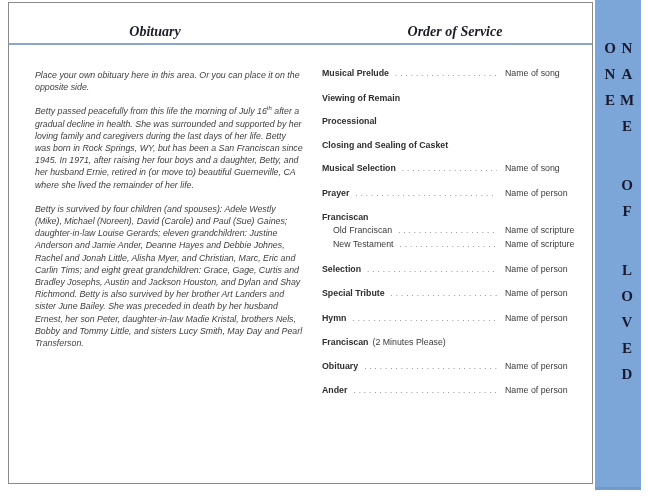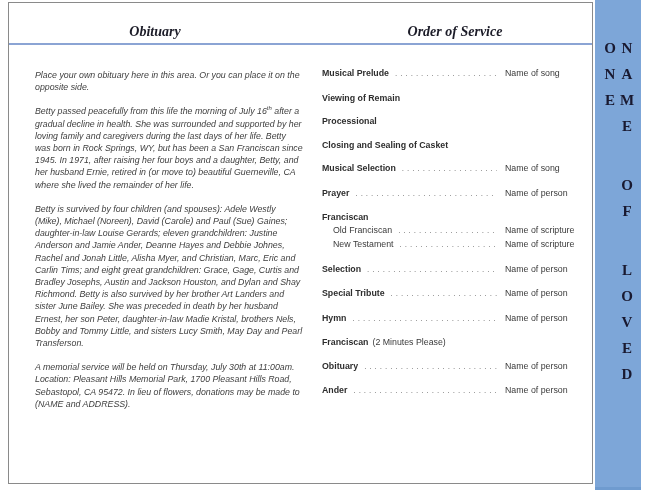--- a/index.html
+++ b/index.html
@@ -58,21 +58,20 @@
 
     <div class="panel-title left">Obituary</div>
     <div class="panel-title right">Order of Service</div>
 
     <div class="blue-rule"></div>
 
     <div class="obit-text">
       <p>Place your own obituary here in this area. Or you can place it on the opposite side.</p>
       <p><span>Betty passed peacefully from this life the morning of July 16</span><sup>th</sup><span> after a gradual decline in health.  She was surrounded and supported by her loving family and caregivers during the last days of her life.  Betty was born in Rock Springs, WY, but has been a San Franciscan since 1945.  In 1971, after raising her four boys and a daughter, Betty, and her husband Ernie, retired in (or move to) beautiful Guerneville, CA where she lived the remainder of her life.</span></p>
       <p>Betty is survived by four children (and spouses): Adele Westly (Mike), Michael (Noreen), David (Carole) and Paul (Sue) Gaines;  daughter-in-law Louise Gerards;  eleven grandchildren: Justine Anderson and Jamie Ander, Deanne Hayes and Debbie Johnes, Rachel and Jonah Little, Alisha Myer, and Christian, Marc, Eric and Carlin Tims;  and eight great grandchildren: Grace, Gage, Curtis and Bradley Josephs, Austin and Jackson Houston, and Dylan and Shay Richmond.  Betty is also survived by her brother Art Landers and sister June Bailey.  She was preceded in death by her husband Ernest, her son Peter, daughter-in-law Madie Kristal, brothers Nels, Bobby and Tommy Little, and sisters Lucy Smith, May Day and Pearl Transferson.</p>
-      <p>A memorial service will be held on Thursday, July 30th at 11:00am.  Location:  Pleasant Hills Memorial Park, 1700 Pleasant Hills Road, Sebastopol, CA 95472.  In lieu of flowers, donations may be made to (NAME and ADDRESS).</p>
     </div>
 
     <div class="svc-list">
 
       <div class="svc-row">
         <span class="svc-label">Musical Prelude</span>
         <span class="svc-dots">...........................................................................</span>
         <span class="svc-value">Name of song</span>
       </div>
 

